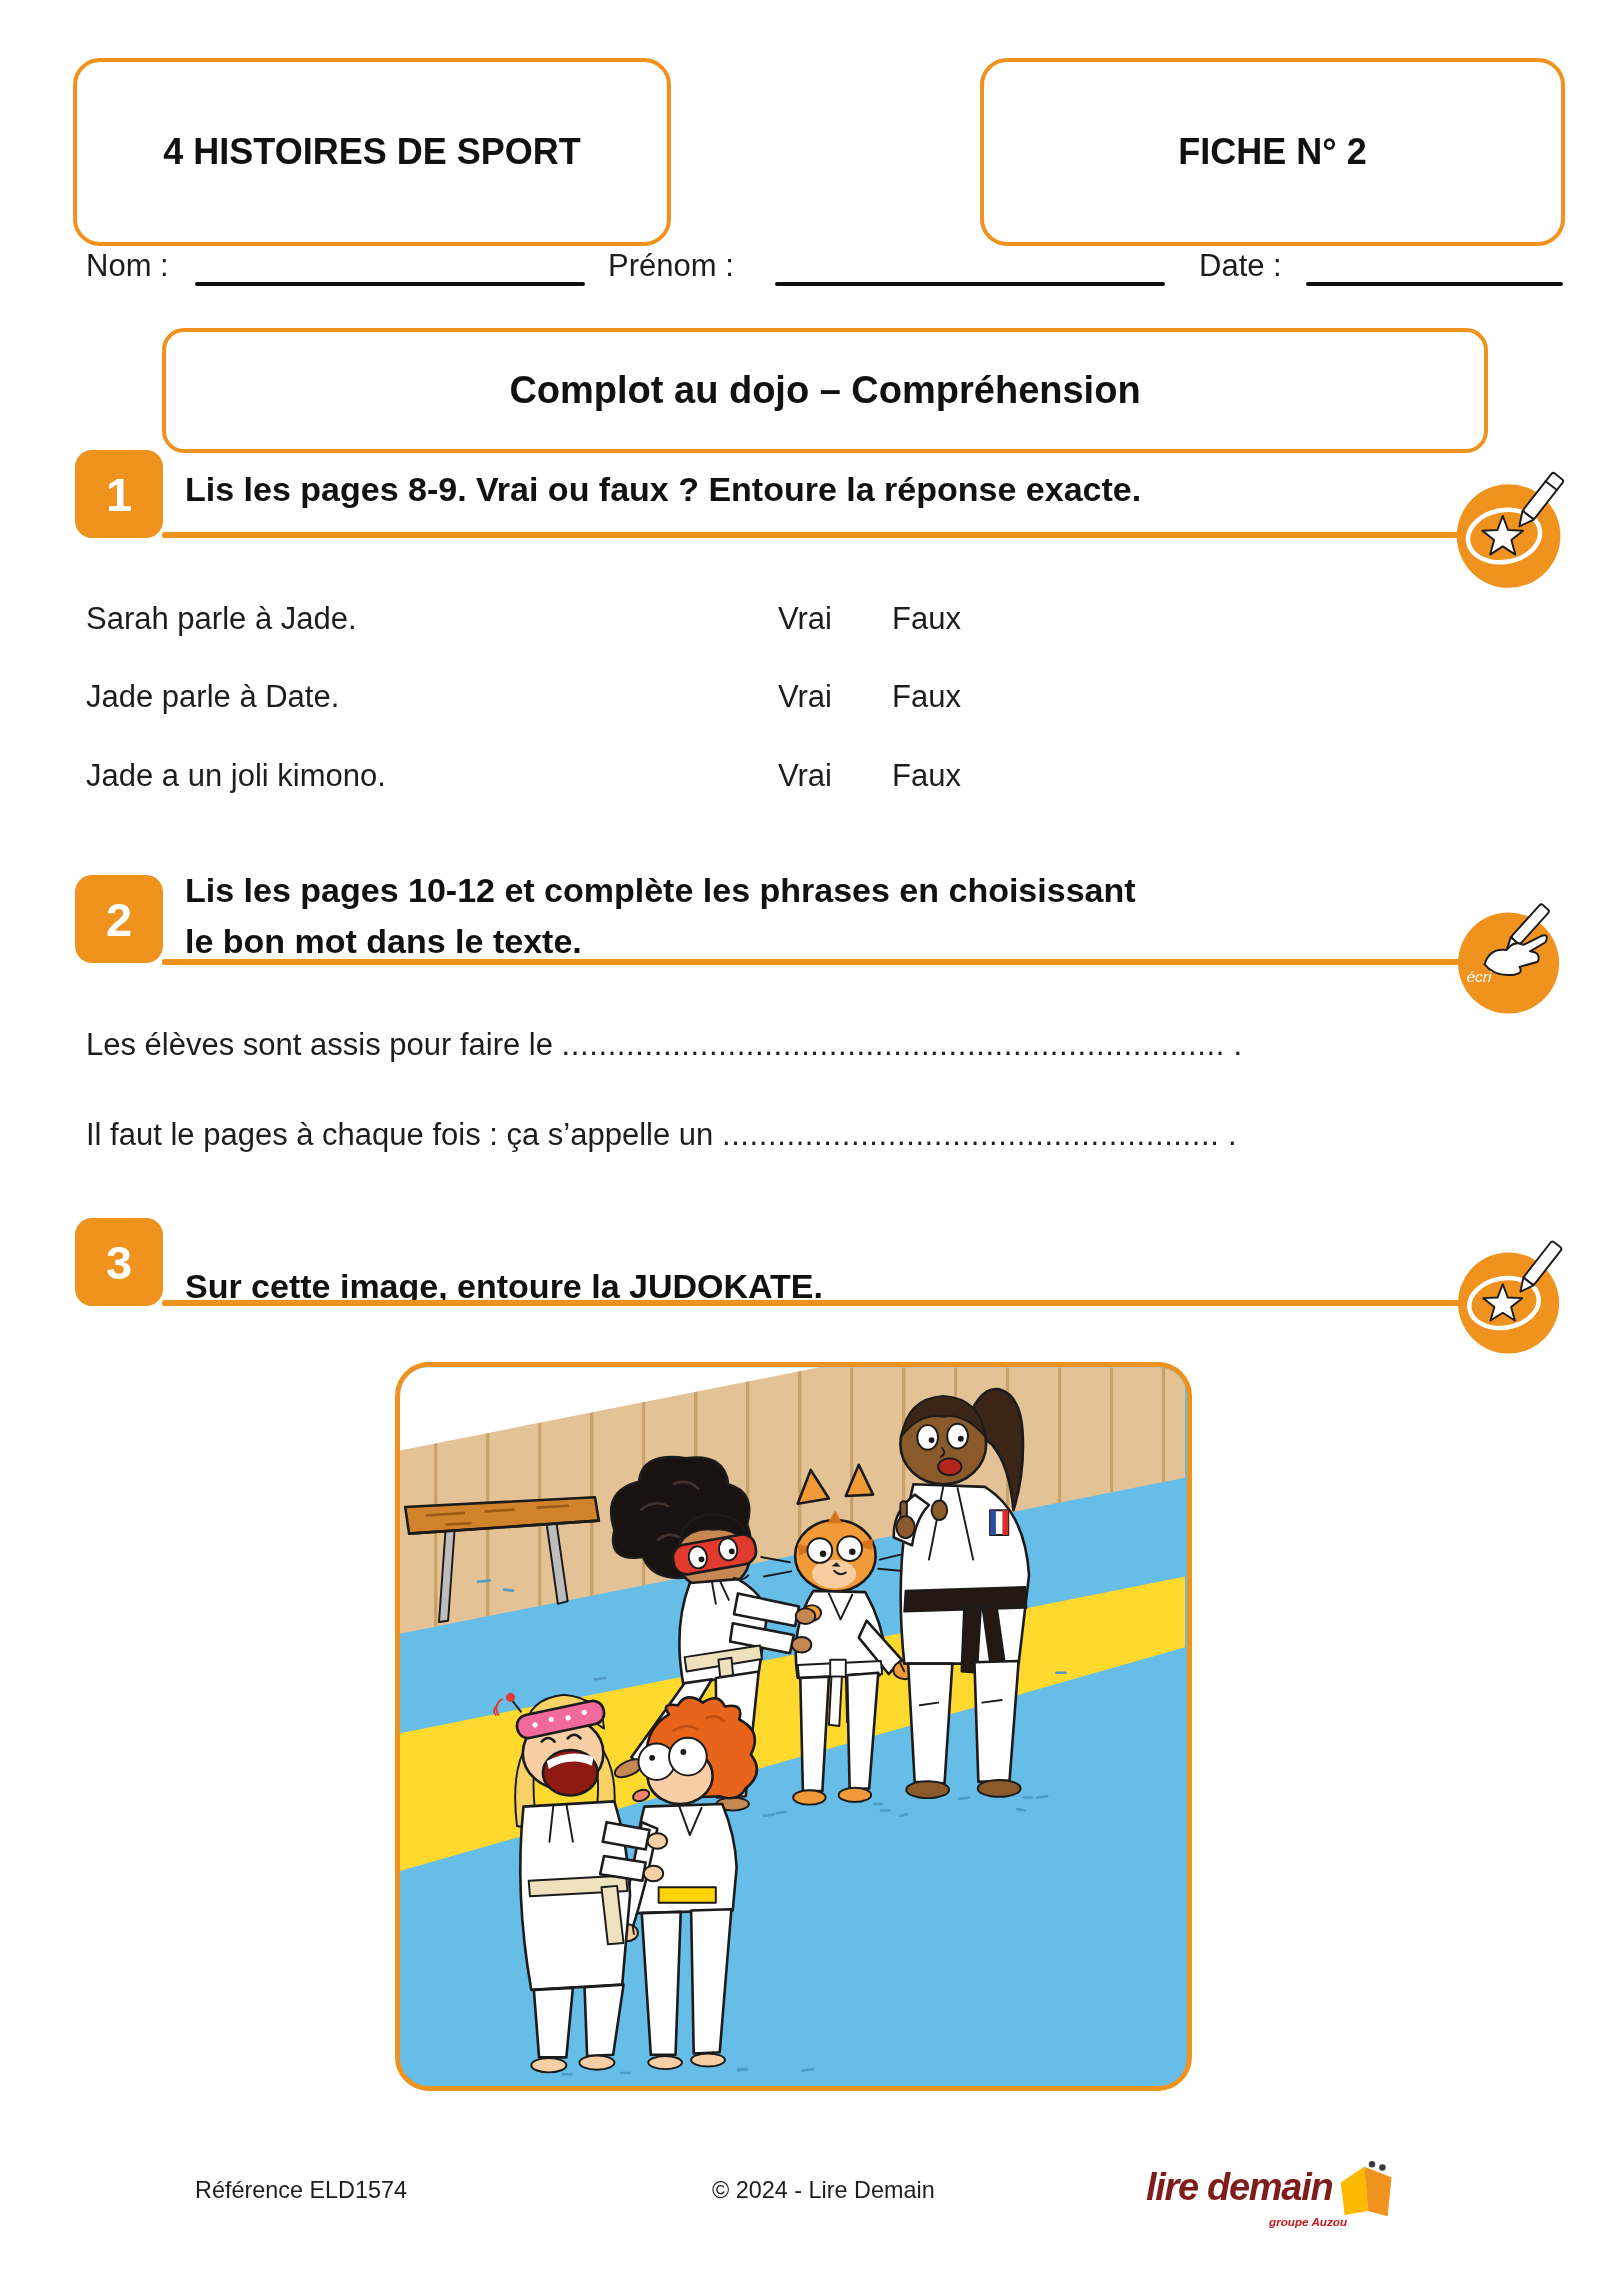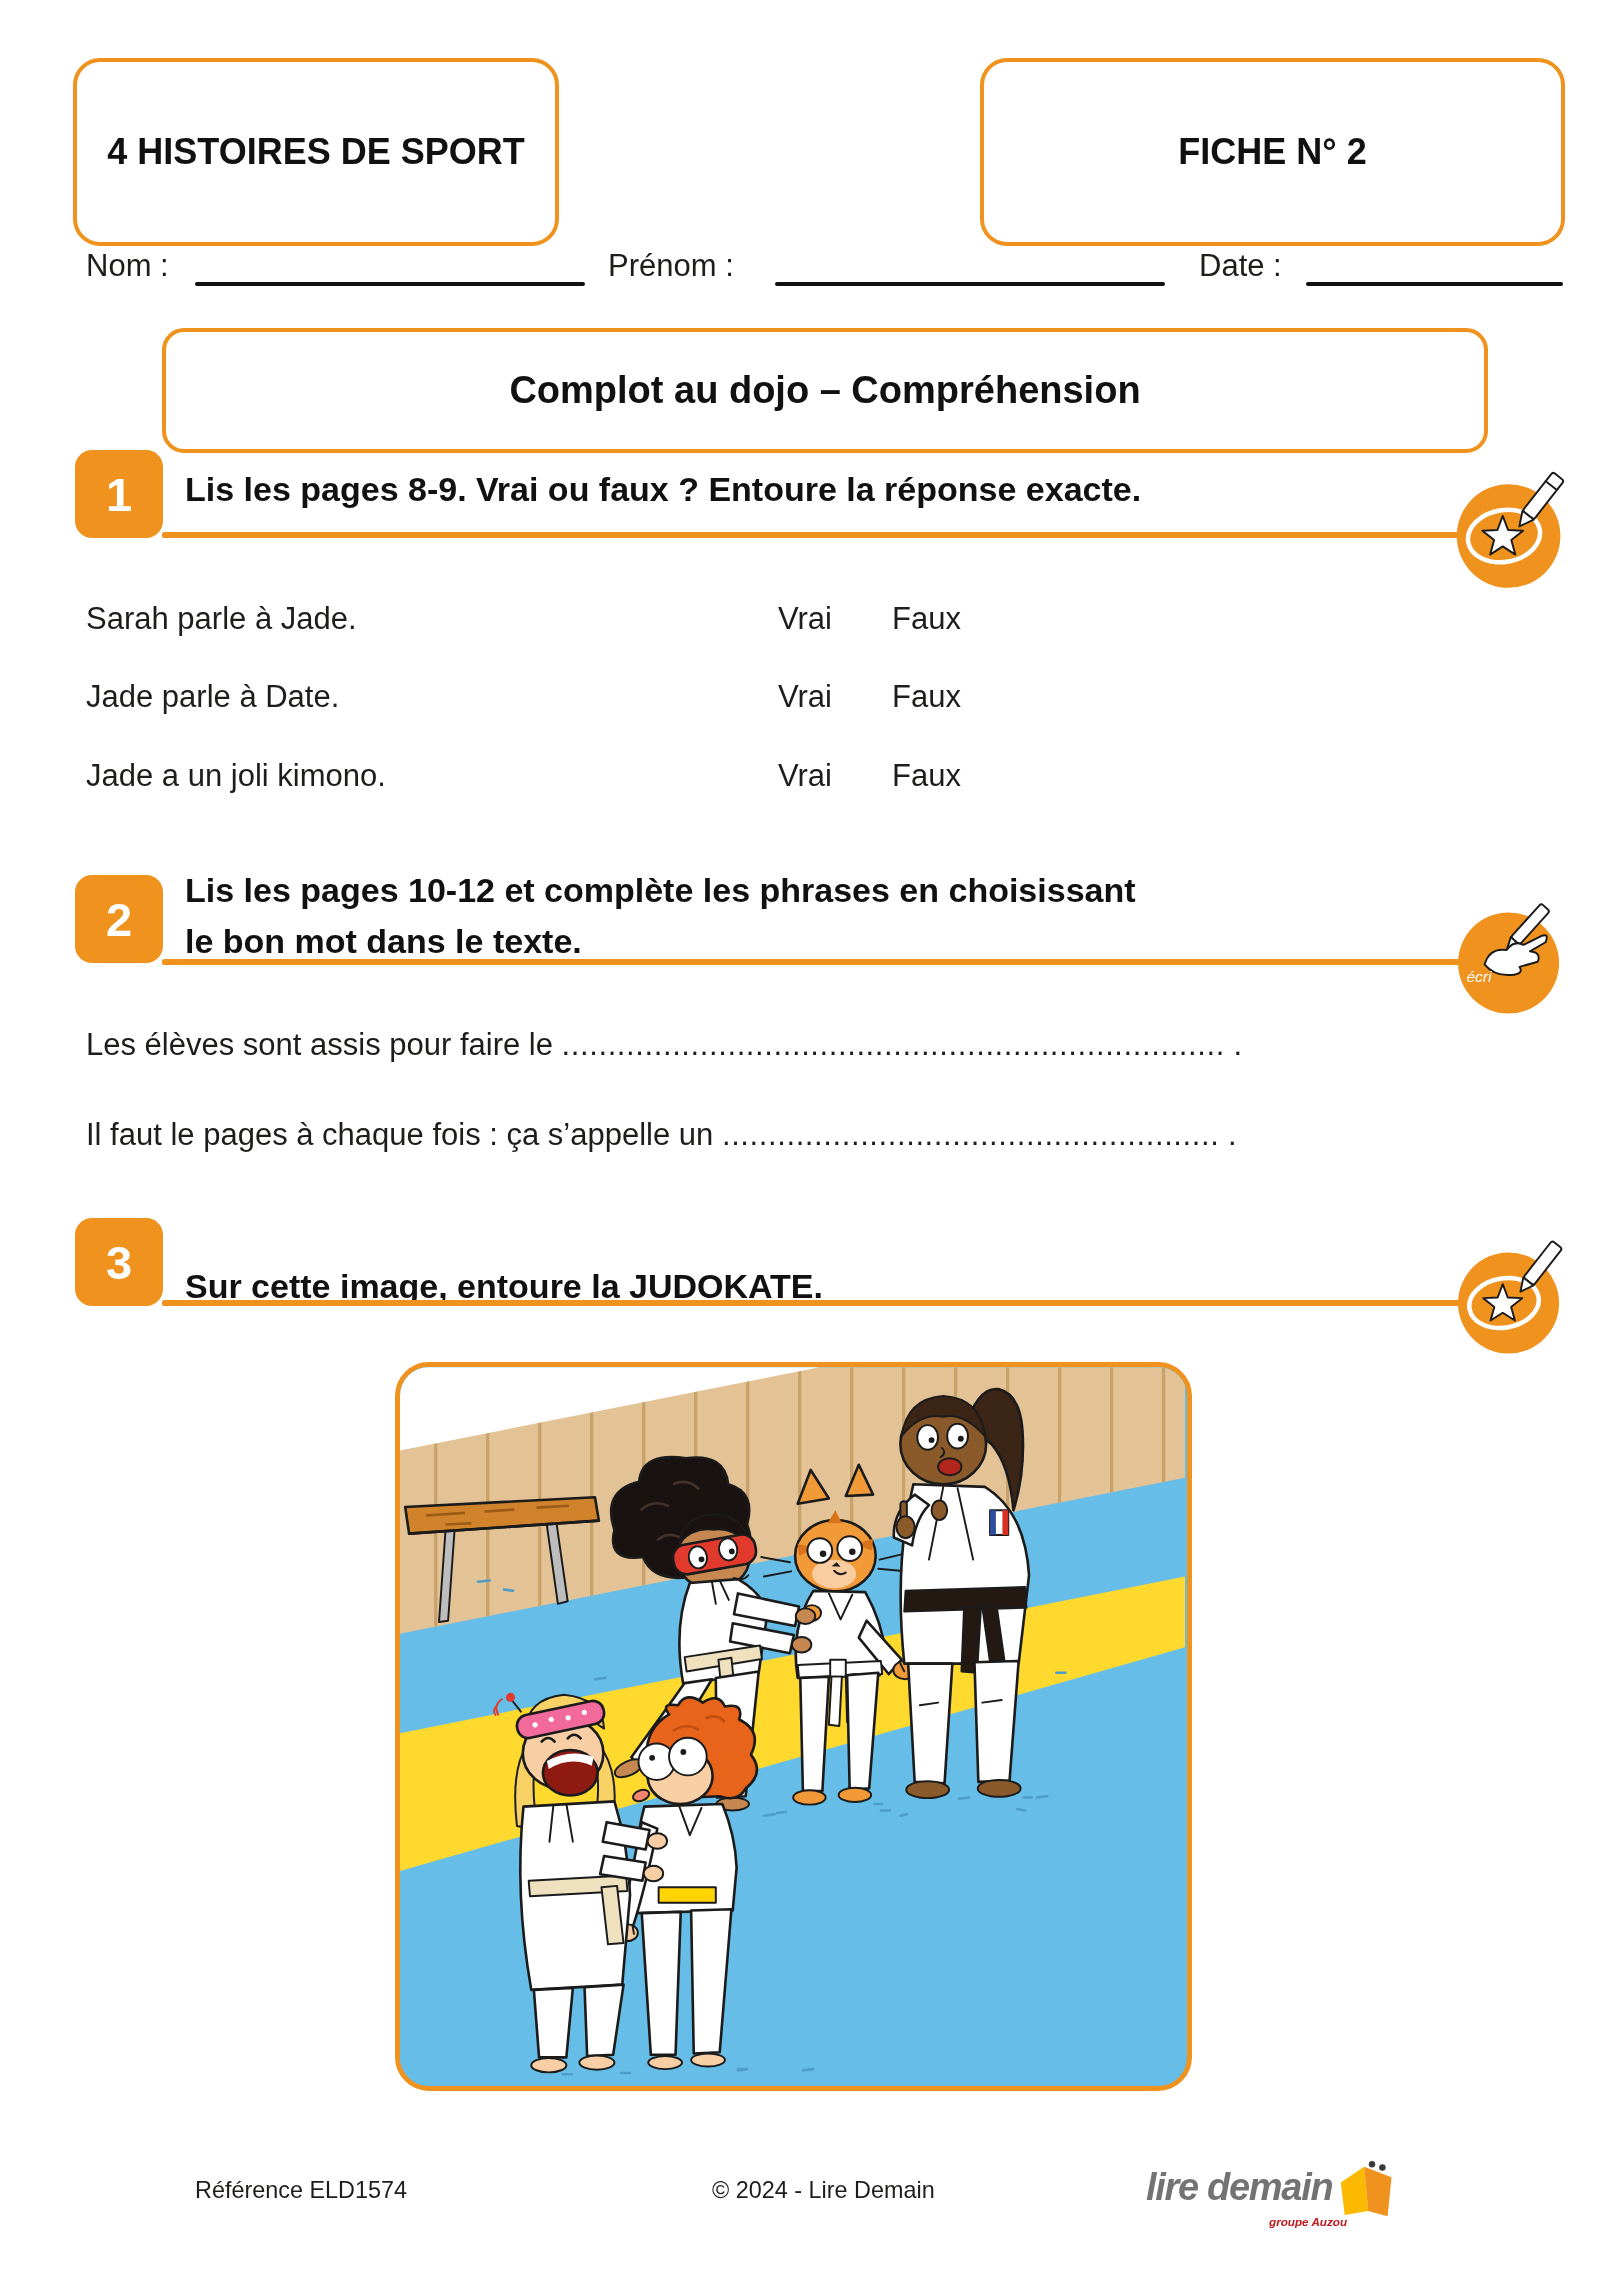--- a/index.html
+++ b/index.html
@@ -25,32 +25,32 @@
 
   .row-text { font-size:31px; color:#1d1d1b; white-space:nowrap; }
   .vf { font-size:31px; color:#1d1d1b; }
 
   .dots { letter-spacing:0.6px; }
 
   .illu-frame { border:5.8px solid #F0921E; border-radius:34px; overflow:hidden;
                 background:#66BEE8; }
 
   .foot-text { font-size:23.4px; color:#1d1d1b; }
-  .logo-text { font-size:38px; font-weight:700; font-style:italic; color:#737373; letter-spacing:-1.3px; }
+  .logo-text { font-size:38px; font-weight:700; font-style:italic; color:#7f1d1d; letter-spacing:-1.3px; }
   .logo-sub  { font-size:11.7px; font-weight:700; font-style:italic; color:#C4161C; }
 
   svg { display:block; }
   .o  { stroke:#1b1b1b; stroke-width:4; stroke-linejoin:round; stroke-linecap:round; }
   .o3 { stroke:#1b1b1b; stroke-width:3; stroke-linejoin:round; stroke-linecap:round; }
   .nl { stroke:none; }
 </style>
 </head>
 <body>
 
-<div class="abs obox" style="left:73px; top:58px; width:486px; height:188px;">
+<div class="abs obox" style="left:73px; top:58px; width:598px; height:188px;">
   <span class="hbox-label">4 HISTOIRES DE SPORT</span>
 </div>
 <div class="abs obox" style="left:980px; top:58px; width:585px; height:188px;">
   <span class="hbox-label">FICHE N° 2</span>
 </div>
 
 <span class="abs id-label" style="left:86px; top:248px;">Nom :</span>
 <div class="abs wline" style="left:195px; top:282px; width:390px;"></div>
 
 <span class="abs id-label" style="left:608px; top:248px;">Prénom :</span>

